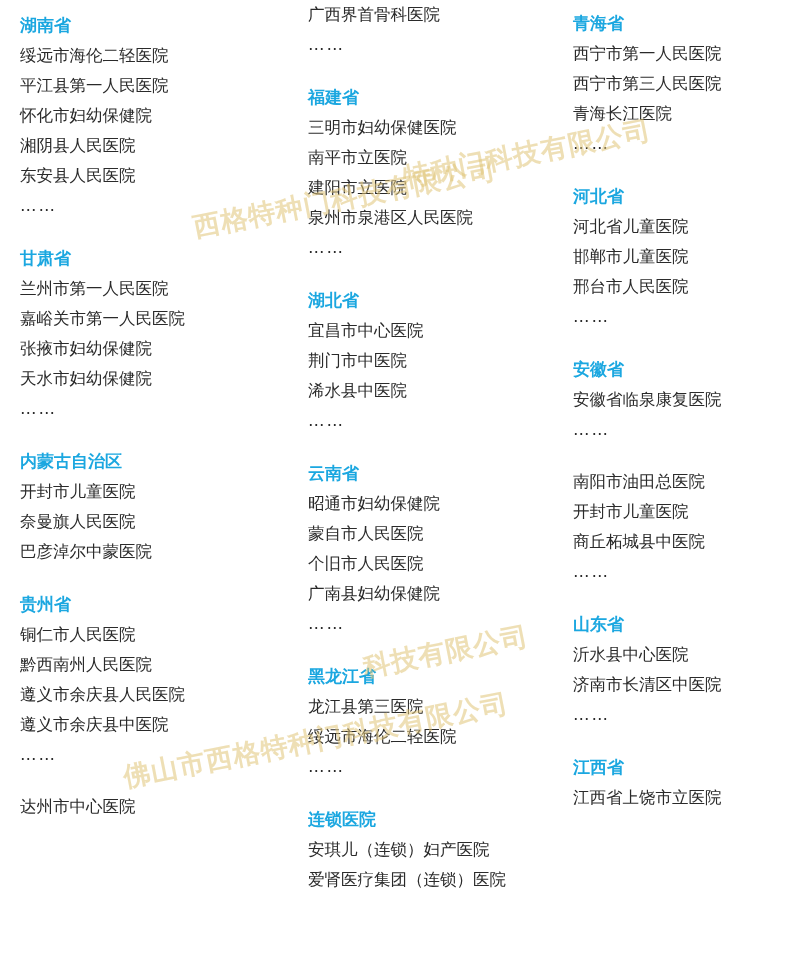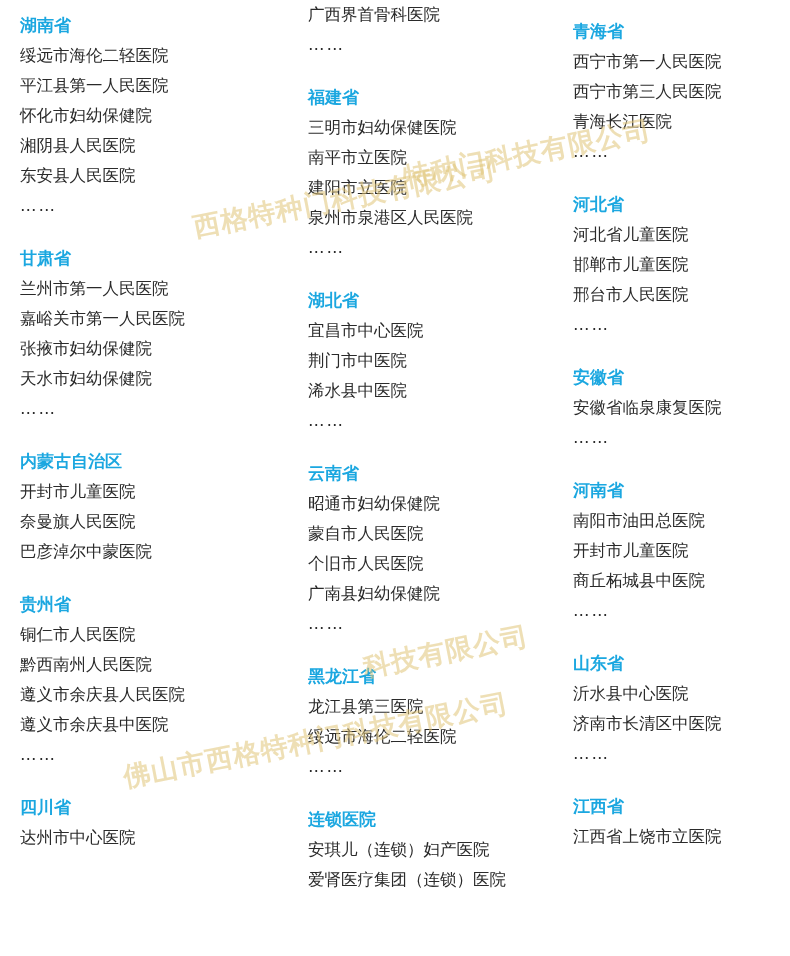--- a/index.html
+++ b/index.html
@@ -140,21 +140,20 @@
       <div class="grp">
         <div class="grp-title">贵州省</div>
         <div class="item">铜仁市人民医院</div>
         <div class="item">黔西南州人民医院</div>
         <div class="item">遵义市余庆县人民医院</div>
         <div class="item">遵义市余庆县中医院</div>
         <div class="ellipsis">……</div>
       </div>
 
       <div class="grp">
-        <div class="grp-title">四川省</div>
         <div class="item">达州市中心医院</div>
       </div>
     </div>
 
     <div class="col col-2">
       <div class="grp top-partial">
         <div class="item">广西界首骨科医院</div>
         <div class="ellipsis">……</div>
       </div>
 
@@ -192,21 +191,21 @@
       </div>
 
       <div class="grp">
         <div class="grp-title">连锁医院</div>
         <div class="item">安琪儿（连锁）妇产医院</div>
         <div class="item">爱肾医疗集团（连锁）医院</div>
       </div>
     </div>
 
     <div class="col col-3">
-      <div class="grp" style="margin-top:16px;">
+      <div class="grp" style="margin-top:8px;">
         <div class="grp-title">青海省</div>
         <div class="item">西宁市第一人民医院</div>
         <div class="item">西宁市第三人民医院</div>
         <div class="item">青海长江医院</div>
         <div class="ellipsis">……</div>
       </div>
 
       <div class="grp">
         <div class="grp-title">河北省</div>
         <div class="item">河北省儿童医院</div>
@@ -215,21 +214,20 @@
         <div class="ellipsis">……</div>
       </div>
 
       <div class="grp">
         <div class="grp-title">安徽省</div>
         <div class="item">安徽省临泉康复医院</div>
         <div class="ellipsis">……</div>
       </div>
 
       <div class="grp">
-        <div class="grp-title">河南省</div>
         <div class="item">南阳市油田总医院</div>
         <div class="item">开封市儿童医院</div>
         <div class="item">商丘柘城县中医院</div>
         <div class="ellipsis">……</div>
       </div>
 
       <div class="grp">
         <div class="grp-title">山东省</div>
         <div class="item">沂水县中心医院</div>
         <div class="item">济南市长清区中医院</div>

